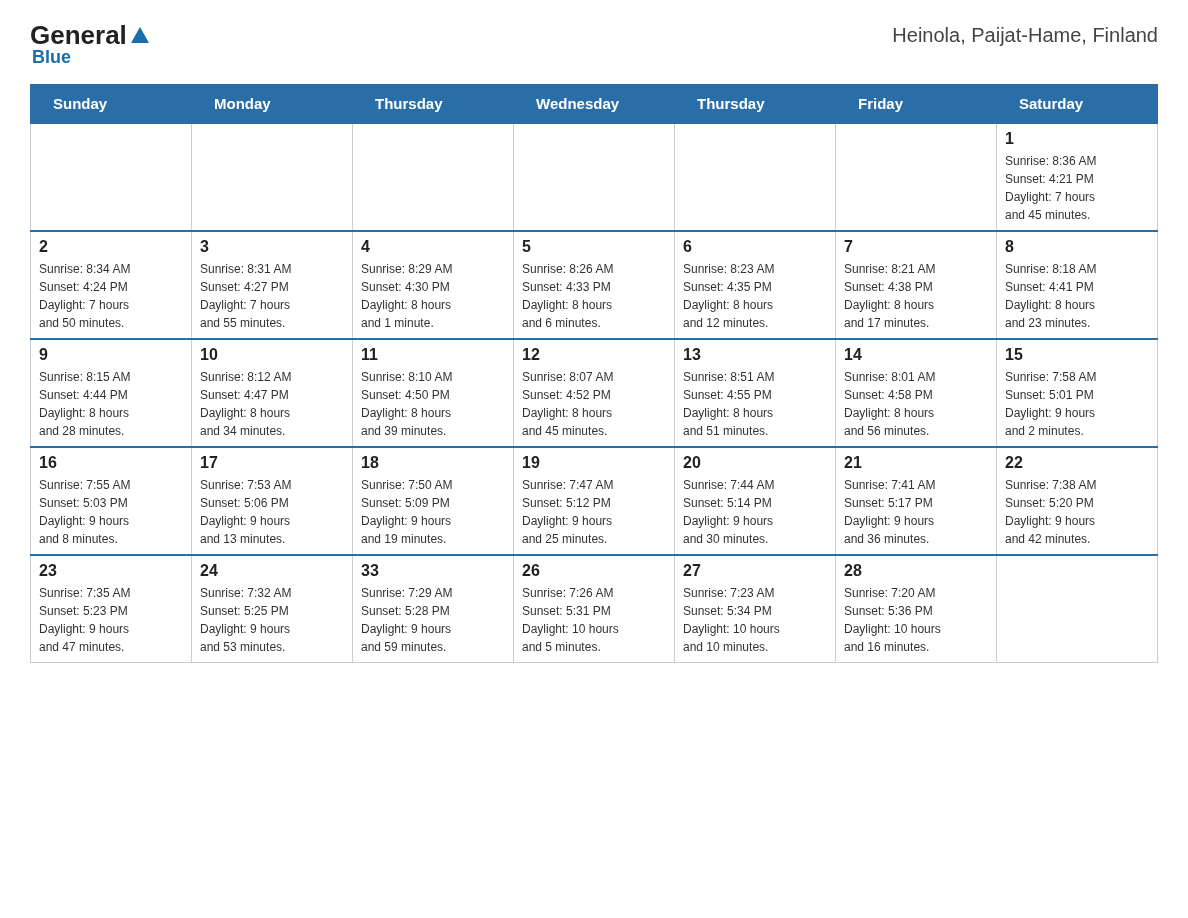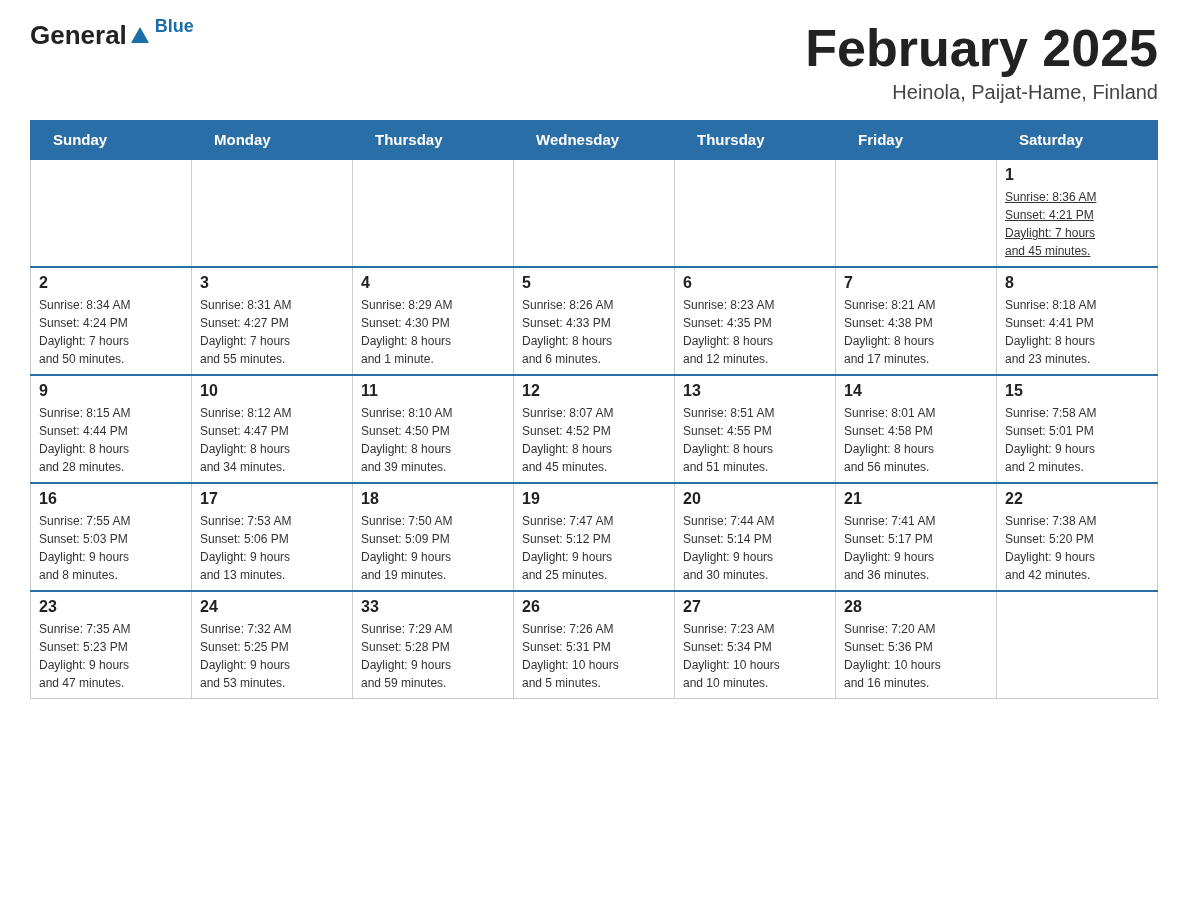--- a/index.html
+++ b/index.html
@@ -10,21 +10,21 @@
       color: #222;
     }
     .header-area {
       display: flex;
       justify-content: space-between;
       align-items: flex-start;
       margin-bottom: 16px;
     }
     .logo {
       display: flex;
-      flex-direction: row;
+      flex-direction: column;
       align-items: flex-start;
     }
     .logo-text {
       display: flex;
       align-items: center;
       font-size: 26px;
       font-weight: bold;
       color: #222;
     }
     .logo-general { color: #222; }
@@ -111,21 +111,20 @@
       <span class="logo-general">General</span>
       <span class="logo-icon">
         <svg width="22" height="22" viewBox="0 0 22 22">
           <polygon points="11,2 20,18 2,18" fill="#1a6fa8"></polygon>
         </svg>
       </span>
     </div>
     <div class="logo-subtitle">Blue</div>
   </div>
   <div class="title-area">
-    <div class="month-title">February 2025</div>
     <div class="location-title">Heinola, Paijat-Hame, Finland</div>
   </div>
 </div>
 
 <table class="calendar">
   <thead>
     <tr>
       <th>Sunday</th>
       <th>Monday</th>
       <th>Thursday</th>
@@ -138,21 +137,21 @@
   <tbody id="calendar-body">
   <tr>
         <td class="empty-cell"></td>
         <td class="empty-cell"></td>
         <td class="empty-cell"></td>
         <td class="empty-cell"></td>
         <td class="empty-cell"></td>
         <td class="empty-cell"></td>
         <td>
           <span class="day-number">1</span>
-          <div class="day-info" style="white-space: pre-line; text-decoration: underline;">Sunrise: 8:36 AM
+          <div class="day-info" style="white-space: pre-line;">Sunrise: 8:36 AM
 Sunset: 4:21 PM
 Daylight: 7 hours
 and 45 minutes.</div>
         </td>
       </tr>
       <tr>
         <td>
           <span class="day-number">2</span>
           <div class="day-info" style="white-space: pre-line;">Sunrise: 8:34 AM
 Sunset: 4:24 PM

